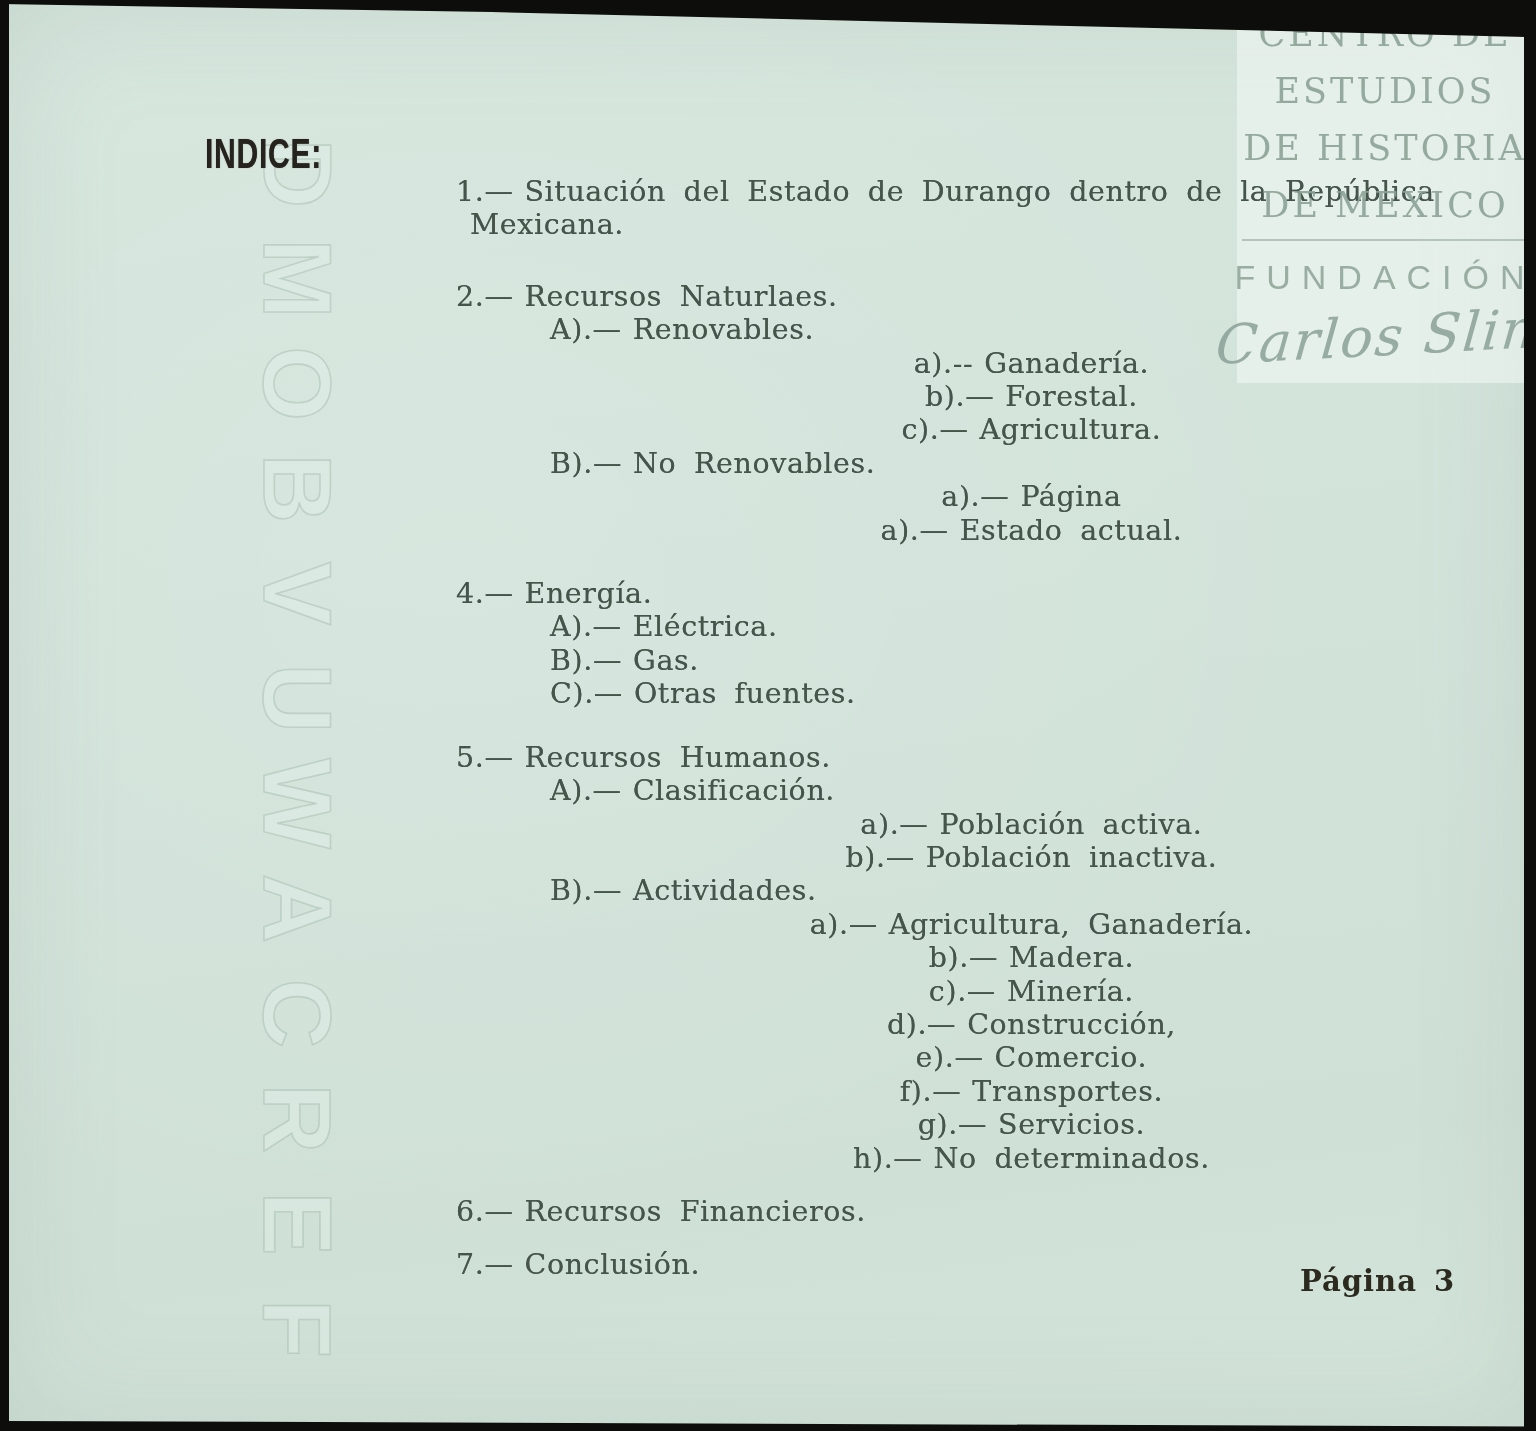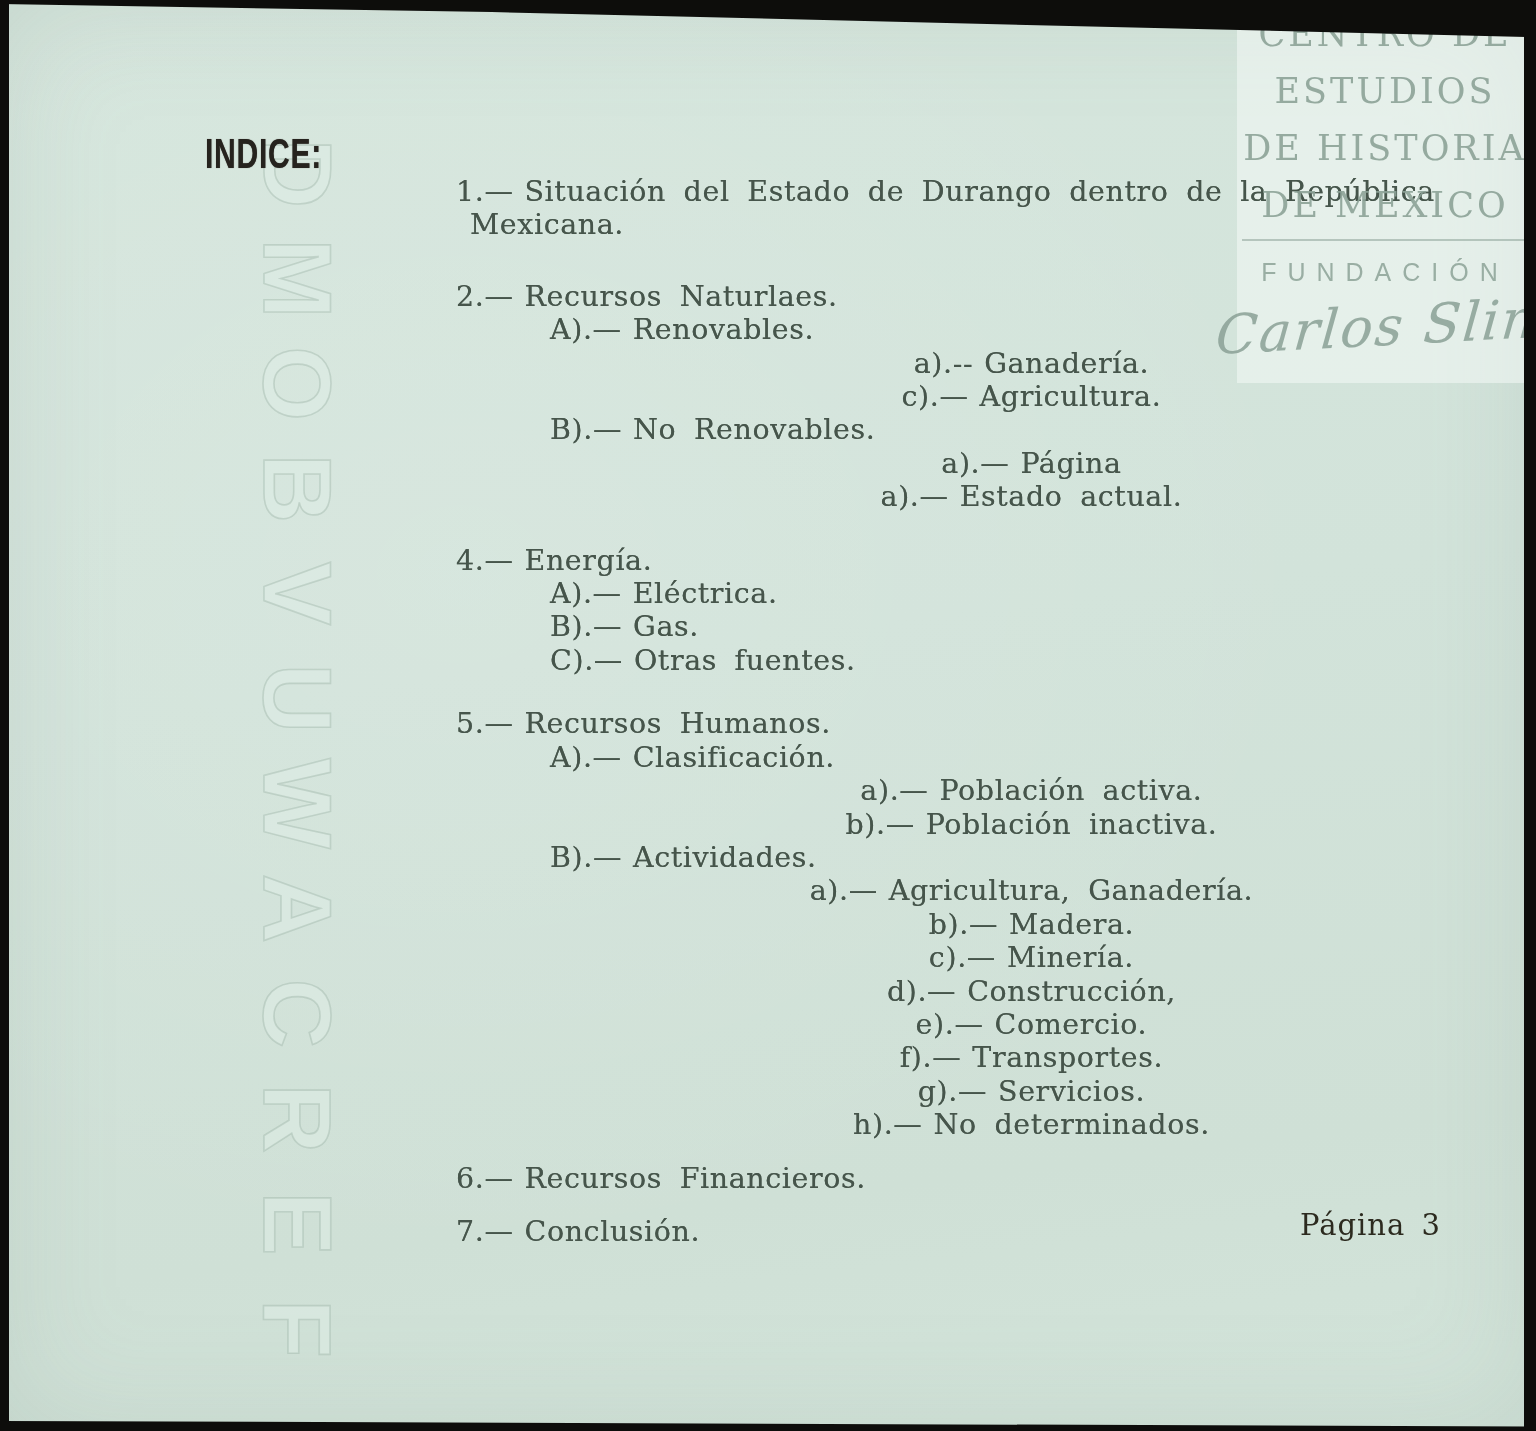--- a/index.html
+++ b/index.html
@@ -53,21 +53,21 @@
     color:var(--stamp-ink);
   }
   .stamp-line{
     font-family:"DejaVu Serif","Liberation Serif",serif;
     font-size:35px;line-height:57px;letter-spacing:3px;white-space:nowrap;
   }
   .stamp-rule{width:286px;border-top:2px solid rgba(140,162,151,0.55);margin-top:5px;}
   .stamp-fundacion{
     margin-top:17px;
     font-family:"Liberation Sans","DejaVu Sans",sans-serif;
-    font-size:25px;letter-spacing:11px;white-space:nowrap;
+    font-size:34px;letter-spacing:11px;white-space:nowrap;
     color:rgba(140,162,151,0.85);
   }
   .stamp-signature{
     margin-top:8px;
     font-family:"DejaVu Serif","Liberation Serif",serif;
     font-style:italic;font-size:54px;letter-spacing:2px;white-space:nowrap;
     color:rgba(138,160,149,0.85);
     transform:rotate(-3deg) skewX(-8deg);
   }
 
@@ -93,23 +93,23 @@
   .lv0{margin-left:0;}
   .lv1{margin-left:94px;}
   .lv2{margin-left:172px;text-align:center;}
   .cont{margin-left:14px;}
   .g-a{margin-top:38px;}
   .g-b{margin-top:30px;}
   .g-c{margin-top:20px;}
 
   
   .pagenum{
-    position:absolute;left:1300px;top:1208px;z-index:4;
+    position:absolute;left:1300px;top:1264px;z-index:4;
     font-family:"DejaVu Serif","Liberation Serif",serif;
-    font-weight:400;font-size:29px;letter-spacing:1px;word-spacing:6px;
+    font-weight:700;font-size:29px;letter-spacing:1px;word-spacing:6px;
     color:var(--pagenum-ink);
   }
 
   
   .bar{position:absolute;background:var(--border);z-index:8;}
   .bar-left{left:0;top:0;width:9px;height:100%;}
   .bar-right{left:1524px;top:0;width:12px;height:100%;}
   .bar-top{
     left:0;top:0;width:100%;height:40px;
     clip-path:polygon(0 0,100% 0,100% 93%,32% 30%,0 10%);
@@ -144,20 +144,21 @@
   <div class="stamp-bg"></div>
 
   <h1 class="indice">INDICE:</h1>
 
   <div class="toc">
       <div class="toc-row lv0"><span class="marker">1.—</span><span>Situación del Estado de Durango dentro de la República</span></div>
       <div class="toc-row cont"><span>Mexicana.</span></div>
       <div class="toc-row lv0 g-a"><span class="marker">2.—</span><span>Recursos Naturlaes.</span></div>
       <div class="toc-row lv1"><span class="marker">A).—</span><span>Renovables.</span></div>
       <div class="toc-row lv2"><span class="marker">a).--</span><span>Ganadería.</span></div>
+      <div class="toc-row lv2"><span class="marker">b).—</span><span>Forestal.</span></div>
       <div class="toc-row lv2"><span class="marker">c).—</span><span>Agricultura.</span></div>
       <div class="toc-row lv1"><span class="marker">B).—</span><span>No Renovables.</span></div>
       <div class="toc-row lv2"><span class="marker">a).—</span><span>Página</span></div>
       <div class="toc-row lv2"><span class="marker">a).—</span><span>Estado actual.</span></div>
       <div class="toc-row lv0 g-b"><span class="marker">4.—</span><span>Energía.</span></div>
       <div class="toc-row lv1"><span class="marker">A).—</span><span>Eléctrica.</span></div>
       <div class="toc-row lv1"><span class="marker">B).—</span><span>Gas.</span></div>
       <div class="toc-row lv1"><span class="marker">C).—</span><span>Otras fuentes.</span></div>
       <div class="toc-row lv0 g-b"><span class="marker">5.—</span><span>Recursos Humanos.</span></div>
       <div class="toc-row lv1"><span class="marker">A).—</span><span>Clasificación.</span></div>

